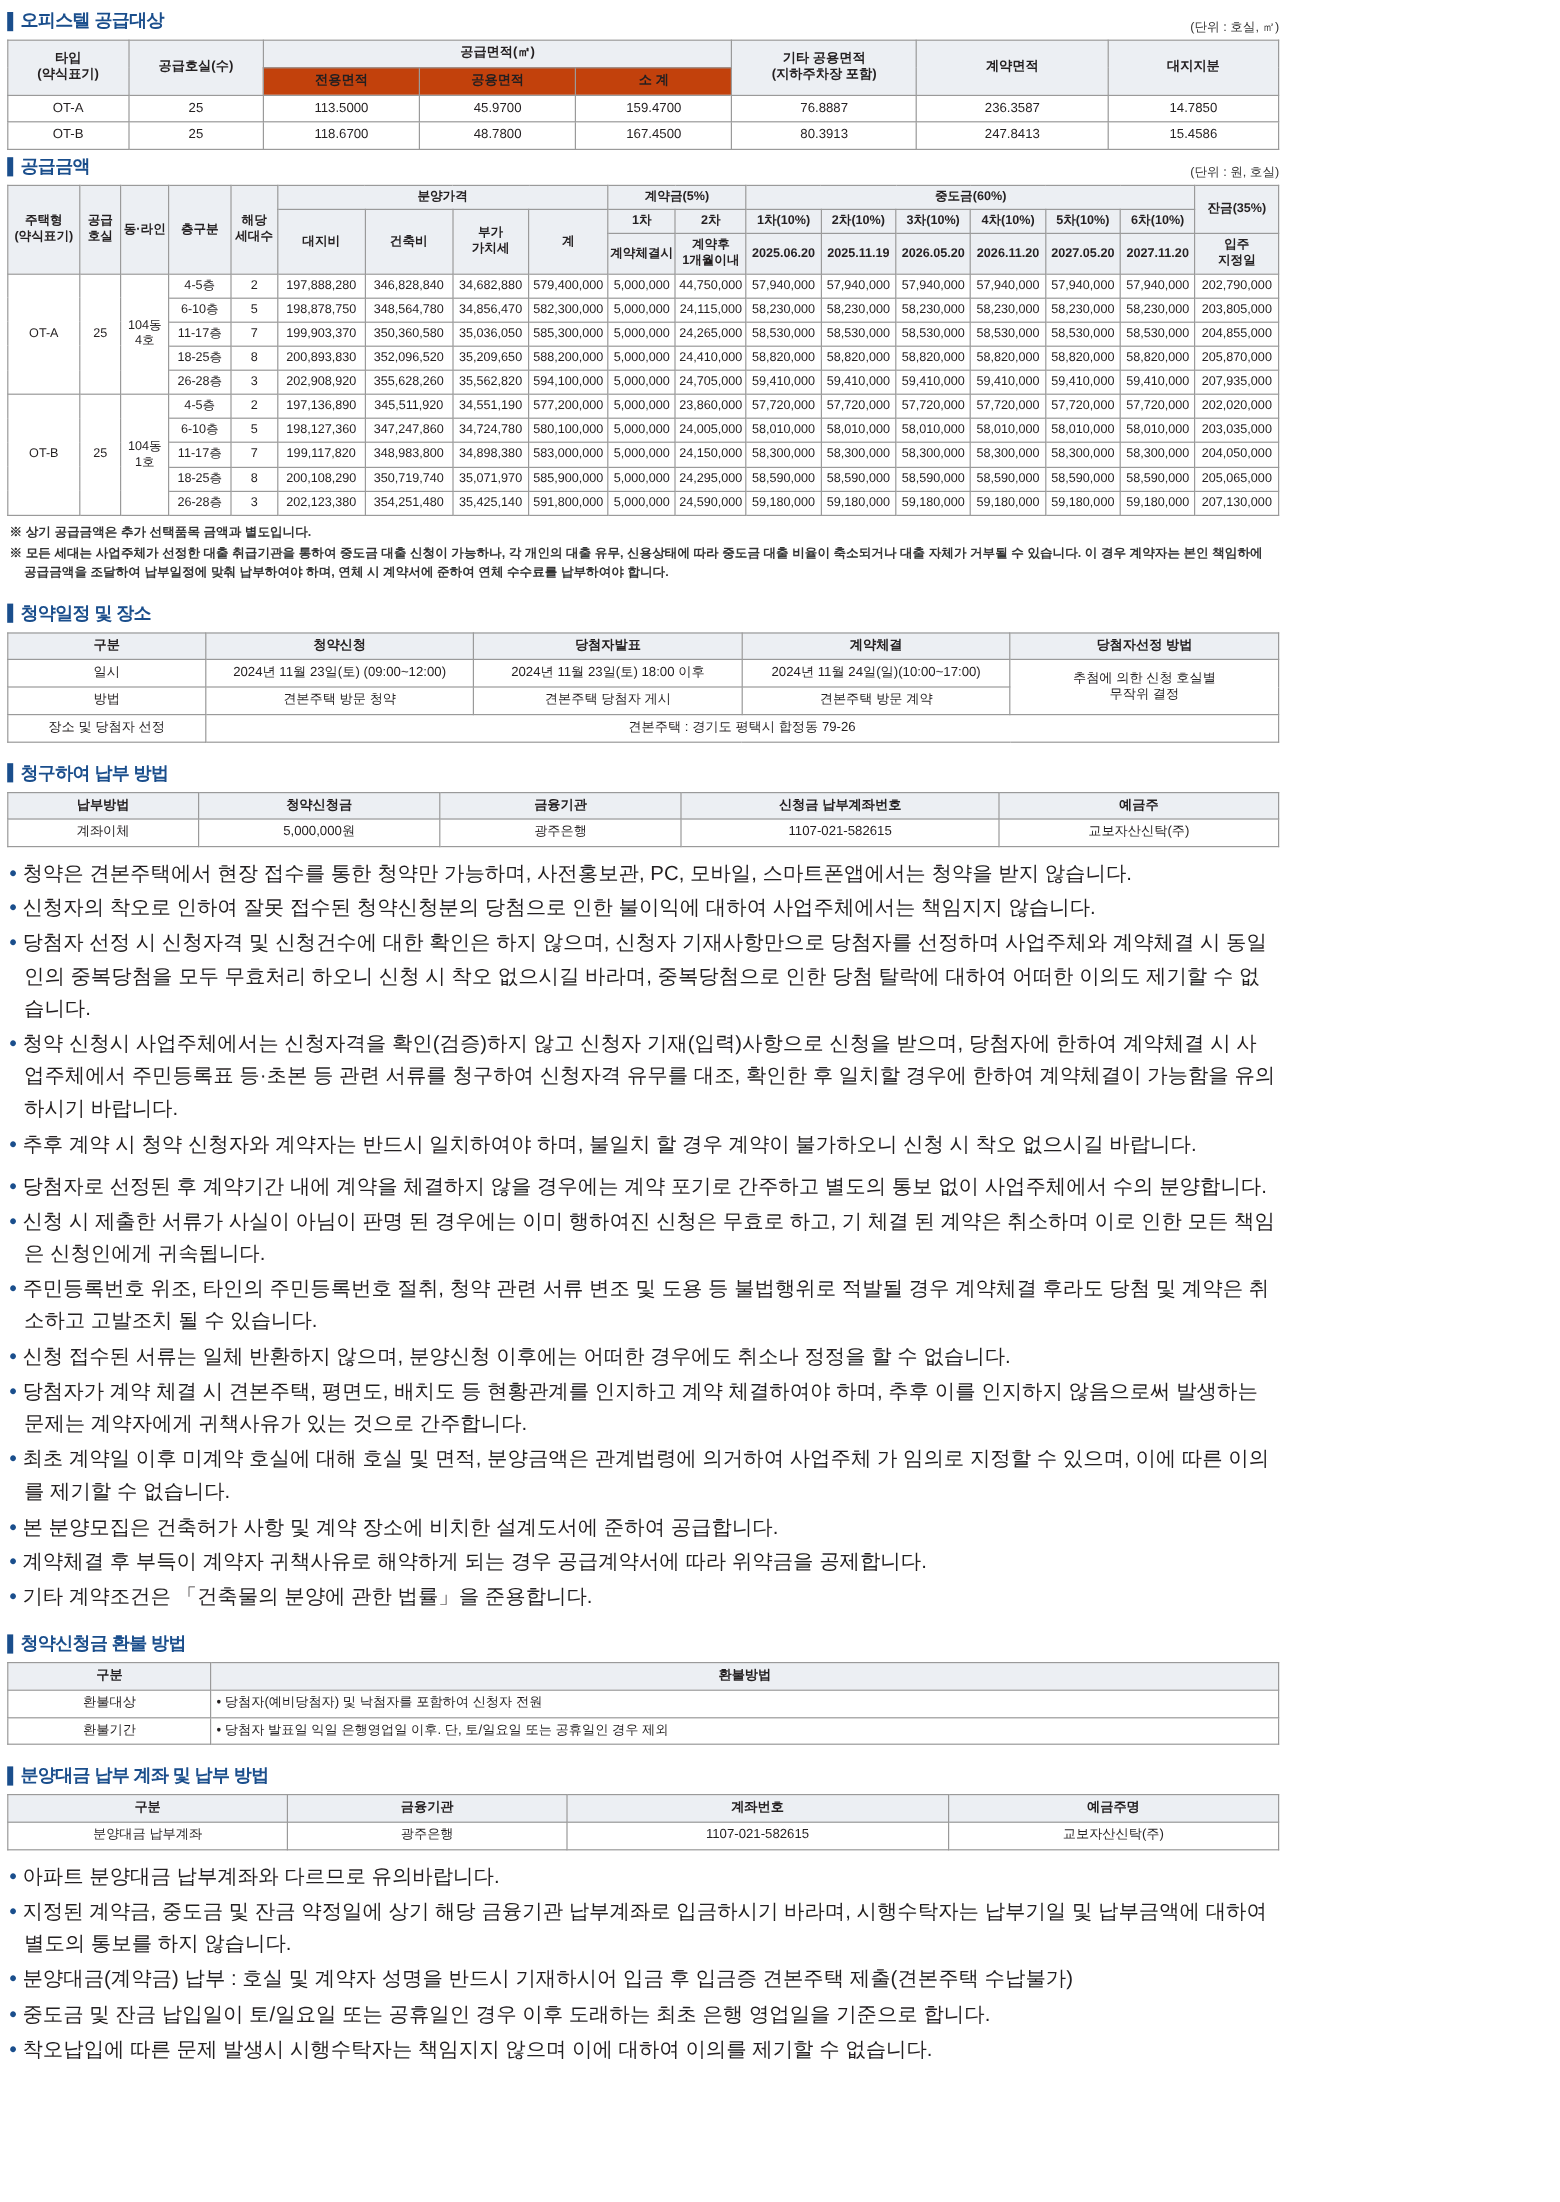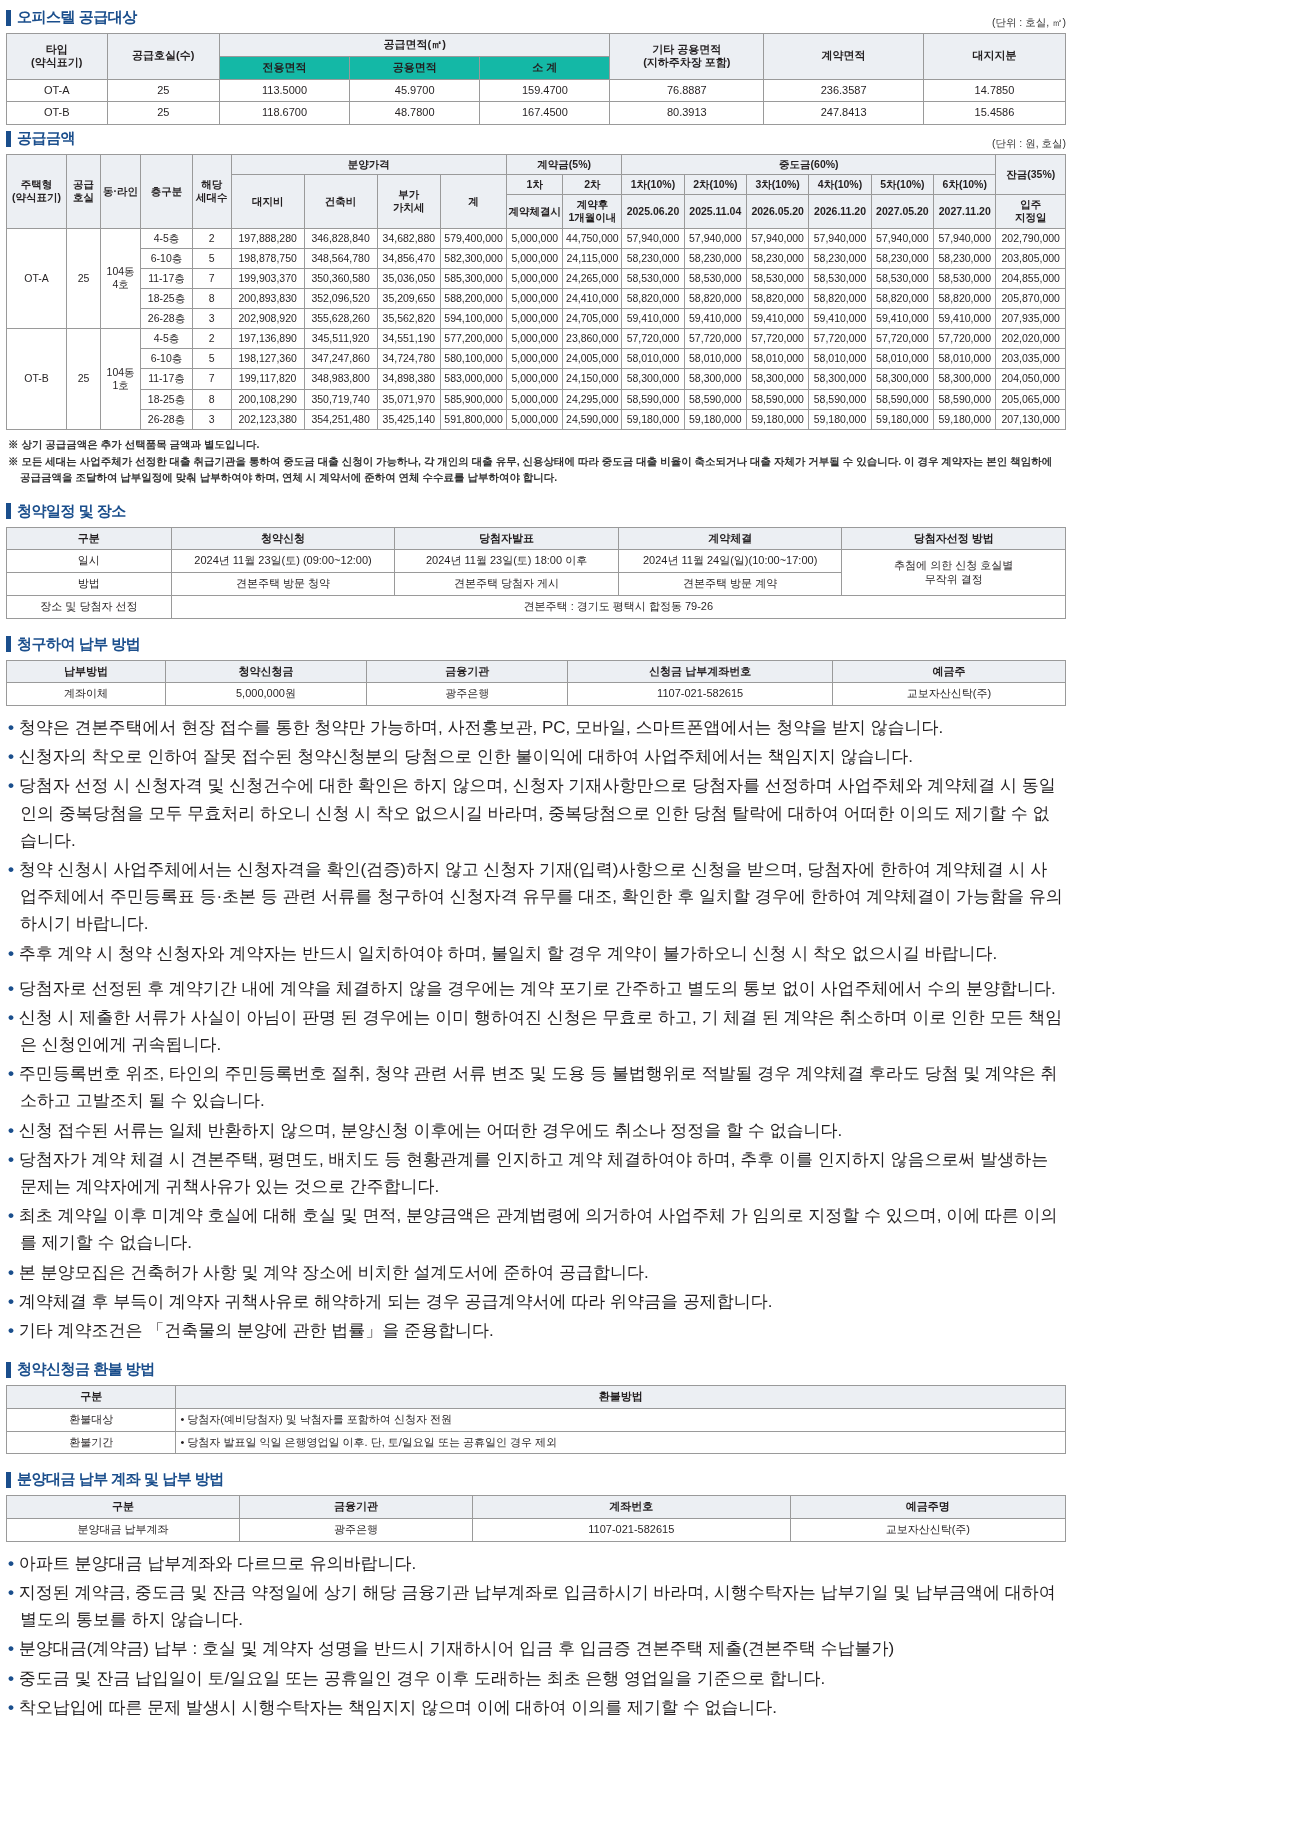--- a/index.html
+++ b/index.html
@@ -28,21 +28,21 @@
   table { border-collapse:collapse; width:100%; table-layout:fixed; }
   th, td {
     border:1px solid #9a9a9a;
     text-align:center;
     vertical-align:middle;
     padding:4px 2px;
     font-size:11px;
     line-height:1.25;
   }
   thead th { background:#eceff3; font-weight:bold; }
-  .sub-head th { background:#14b8a6; }
+  .sub-head th { background:#c2410c; }
   td.left { text-align:left; padding-left:4px; }
   .tbl-a td, .tbl-a th { height:22px; }
 
   
   .tbl-amount th, .tbl-amount td { font-size:10.5px; padding:3px 1px; }
   .tbl-amount thead th { background:#eceff3; }
 
   
   .notes { margin:6px 2px 0 2px; font-size:10.5px; line-height:1.55; color:#333;font-weight:bold; }
   .notes div { padding-left:12px; text-indent:-12px; margin-bottom:1px; }
@@ -186,21 +186,21 @@
         <th>5차(10%)</th>
         <th>6차(10%)</th>
       </tr>
       <tr class="sub-head">
         <th>계약체결시</th>
         <th>
           <div>계약후</div>
           <div>1개월이내</div>
         </th>
         <th>2025.06.20</th>
-        <th>2025.11.04</th>
+        <th>2025.11.19</th>
         <th>2026.05.20</th>
         <th>2026.11.20</th>
         <th>2027.05.20</th>
         <th>2027.11.20</th>
         <th>
           <div>입주</div>
           <div>지정일</div>
         </th>
       </tr>
     </thead>

